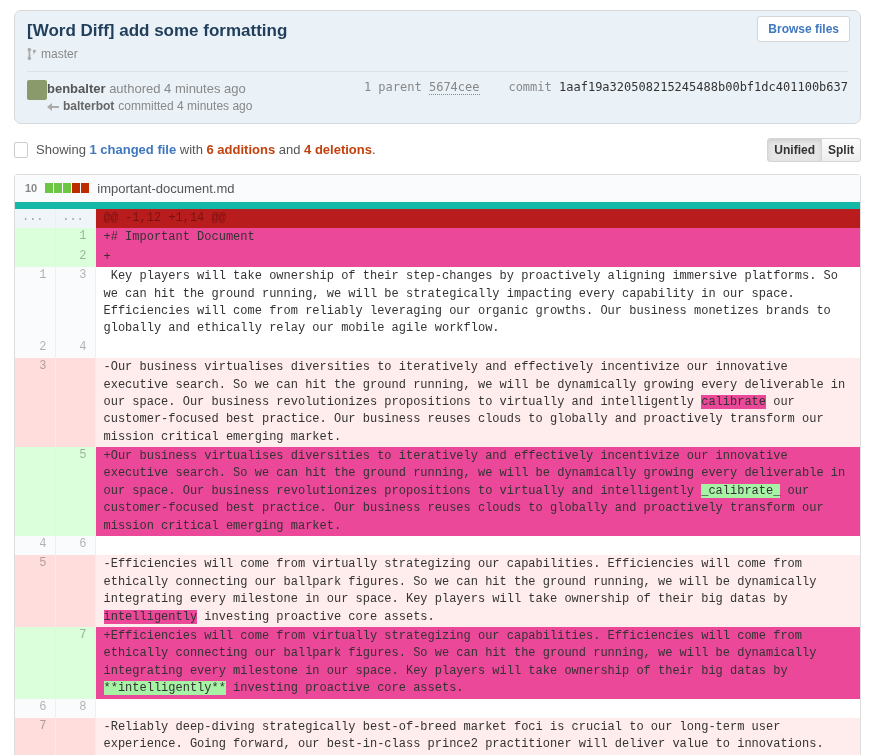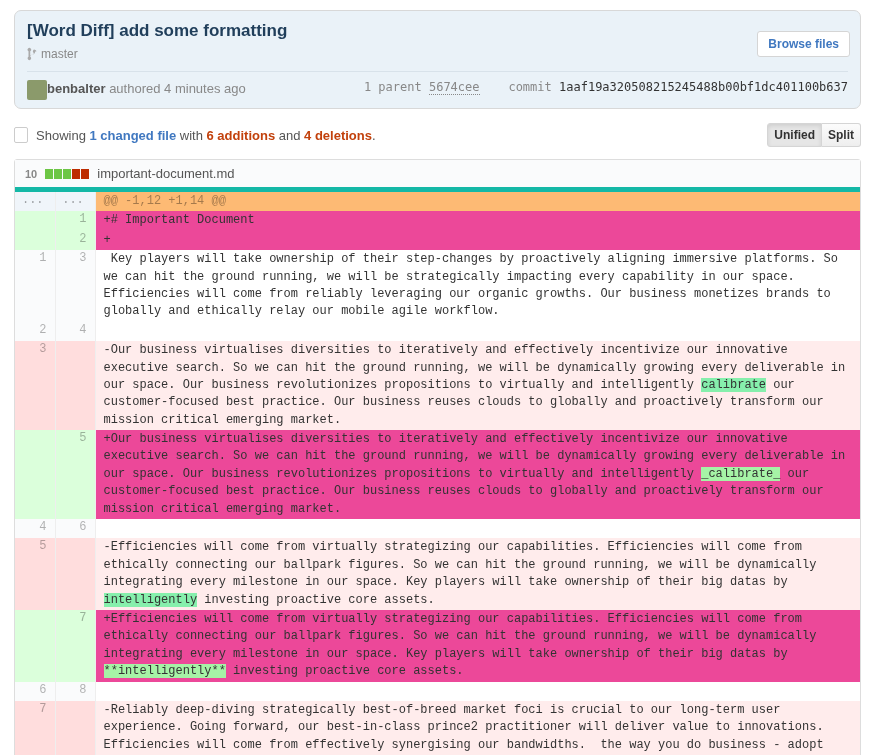--- a/index.html
+++ b/index.html
@@ -1,82 +1,89 @@
 <!DOCTYPE html>
 <html><head>
 <meta charset="utf-8">
 <style>
 * { box-sizing: border-box; margin: 0; padding: 0; }
 body { font-family: Helvetica, Arial, sans-serif; font-size: 13px; color: #333; background: #fff; padding: 10px 14px; }
 .commit-header { border: 1px solid #d8d8d8; border-radius: 7px; background: #eaf2f8; padding: 10px 12px 8px 12px; position: relative; margin-bottom: 14px; }
 .commit-title { color: #213f5b; font-size: 17px; font-weight: 700; margin-bottom: 6px; }
 .branch-row { display: flex; align-items: center; gap: 4px; color: #888; font-size: 12px; margin-bottom: 10px; }
 .branch-icon { width: 10px; }
-.browse-btn { position: absolute; top: 20px; right: 10px; background: #fff; border: 1px solid #d5d5d5; border-radius: 3px; padding: 5px 10px; color: #4078c0; font-weight: 700; font-size: 12px; }
+.browse-btn { position: absolute; top: 5px; right: 10px; background: #fff; border: 1px solid #d5d5d5; border-radius: 3px; padding: 5px 10px; color: #4078c0; font-weight: 700; font-size: 12px; }
 .meta-row { display: flex; align-items: flex-start; border-top: 1px solid #d8e2ea; padding-top: 8px; gap: 0; }
 .avatar { width: 20px; height: 20px; background: #8b9a6b; border-radius: 2px; flex-shrink: 0; }
 .author-block { flex: 1; line-height: 1.4; }
 .author-line { font-size: 13px; }
 .author-line a { color: #555; font-weight: 700; text-decoration: none; }
 .committer-line { font-size: 12px; color: #888; display: flex; align-items: center; gap: 4px; }
 .sha-block { font-size: 12px; color: #888; font-family: Consolas, monospace; }
 .sha-block .short { border-bottom: 1px dotted #888; margin-top: 15px; }
 .sha-block .full { color: #333; }
 .toolbar { display: flex; align-items: center; margin-bottom: 12px; gap: 8px; }
 .toolbar-icon { width: 14px; height: 16px; border: 1px solid #ccc; border-radius: 2px; }
 .toolbar-text { font-size: 13px; color: #555; flex: 1; }
 .toolbar-text .link { color: #4078c0; font-weight: 700; }
 .toolbar-text b { color: #c2410c; }
 .btn-group { display: flex; }
 .btn { background: linear-gradient(#fcfcfc,#eee); border: 1px solid #d5d5d5; padding: 4px 6px; font-size: 12px; color: #333; font-weight: 700; }
 .btn-group .btn:first-child { border-radius: 3px 0 0 3px; }
 .btn-group .btn:last-child { border-radius: 0 3px 3px 0; border-left: 0; }
 .btn.selected { background: #e6e6e6; box-shadow: inset 0 2px 4px rgba(0,0,0,.1); }
 .file-box { border: 1px solid #ddd; border-radius: 3px; }
-.file-hdr { display: flex; align-items: center; padding: 6px 10px; background: #fafbfc; border-bottom: 5px solid #14b8a6; gap: 8px; }
+.file-hdr { display: flex; align-items: center; padding: 6px 10px; background: #fafbfc; border-bottom: 7px solid #14b8a6; gap: 8px; }
 .stat-num { color: #888; font-size: 11px; font-weight: 700; }
 .stat-bars { display: flex; gap: 1px; }
 .stat-bars span { width: 8px; height: 10px; }
 .bar-a { background: #6cc644; }
 .bar-d { background: #bd2c00; }
 .file-name { color: #555; font-size: 13px; flex: 1; }
 .file-actions { display: flex; gap: 6px; }
 .icon-btn { border: 1px solid #d5d5d5; background: linear-gradient(#fcfcfc,#eee); border-radius: 3px; width: 28px; height: 24px; display: flex; align-items: center; justify-content: center; }
 .view-btn { border: 1px solid #d5d5d5; background: linear-gradient(#fcfcfc,#eee); border-radius: 3px; padding: 3px 10px; font-weight: 700; font-size: 12px; }
 table.diff { width: 100%; border-collapse: collapse; font-family: Consolas, "Liberation Mono", monospace; font-size: 12px; }
 table.diff td { vertical-align: top; }
 .lnum { width: 40px; min-width: 40px; text-align: right; padding: 1px 8px 1px 4px; color: rgba(0,0,0,.3); background: #fafbfc; border-right: 1px solid #eee; user-select: none; }
 .code { padding: 1px 8px; white-space: pre-wrap; word-break: break-word; line-height: 1.45; }
-tr.hunk td { background: #fdba74; color: rgba(0,0,0,.35); }
+tr.hunk td { background: #b91c1c; color: rgba(0,0,0,.35); }
 tr.hunk .lnum { background: #f0f5fa; text-align: center; }
 tr.add .lnum { background: #dbffdb; }
 tr.add .code { background: #ec4899; }
 tr.del .lnum { background: #ffdddd; }
 tr.del .code { background: #ffecec; }
-.mark-del { background: #86efac; }
+.mark-del { background: #ec4899; }
 .mark-add { background: #a6f3a6; }
 </style>
 </head>
 <body>
 
 <div class="commit-header">
   <div class="commit-title">[Word Diff] add some formatting</div>
   <div class="branch-row">
     <svg class="branch-icon" viewBox="0 0 10 16" width="10" height="14" fill="#aaa">
         <path d="M10 5c0-1.11-.89-2-2-2a1.993 1.993 0 0 0-1 3.72v.3c-.02.52-.23.98-.63 1.38-.4.4-.86.61-1.38.63-.83.02-1.48.16-2 .45V4.72a1.993 1.993 0 1 0-2 0v6.56A2 2 0 0 0 2 15a2 2 0 0 0 1-3.72v-.44c.02-.52.23-.98.63-1.38.4-.4.86-.61 1.38-.63 1.04-.03 1.9-.39 2.57-1.06.68-.67 1.04-1.53 1.06-2.57A2 2 0 0 0 10 5z"></path>
       </svg>
     <span>master</span>
   </div>
   <button class="browse-btn">Browse files</button>
   <div class="meta-row">
     <div class="avatar"></div>
     <div class="author-block">
       <div class="author-line">
         <a>benbalter</a>
         <span style="color:#888">authored 4 minutes ago</span>
+      </div>
+      <div class="committer-line">
+        <svg width="12" height="10" viewBox="0 0 12 10" fill="#aaa">
+            <path d="M0 5l5 4V6h7V4H5V1z"></path>
+          </svg>
+        <b style="color:#666">balterbot</b>
+        <span>committed 4 minutes ago</span>
       </div>
     </div>
     <div class="sha-block">
       <span>1 parent</span>
       <span class="short">5674cee</span>
       &nbsp;&nbsp;
       <span>commit</span>
       <span class="full">1aaf19a320508215245488b00bf1dc401100b637</span>
     </div>
   </div>

